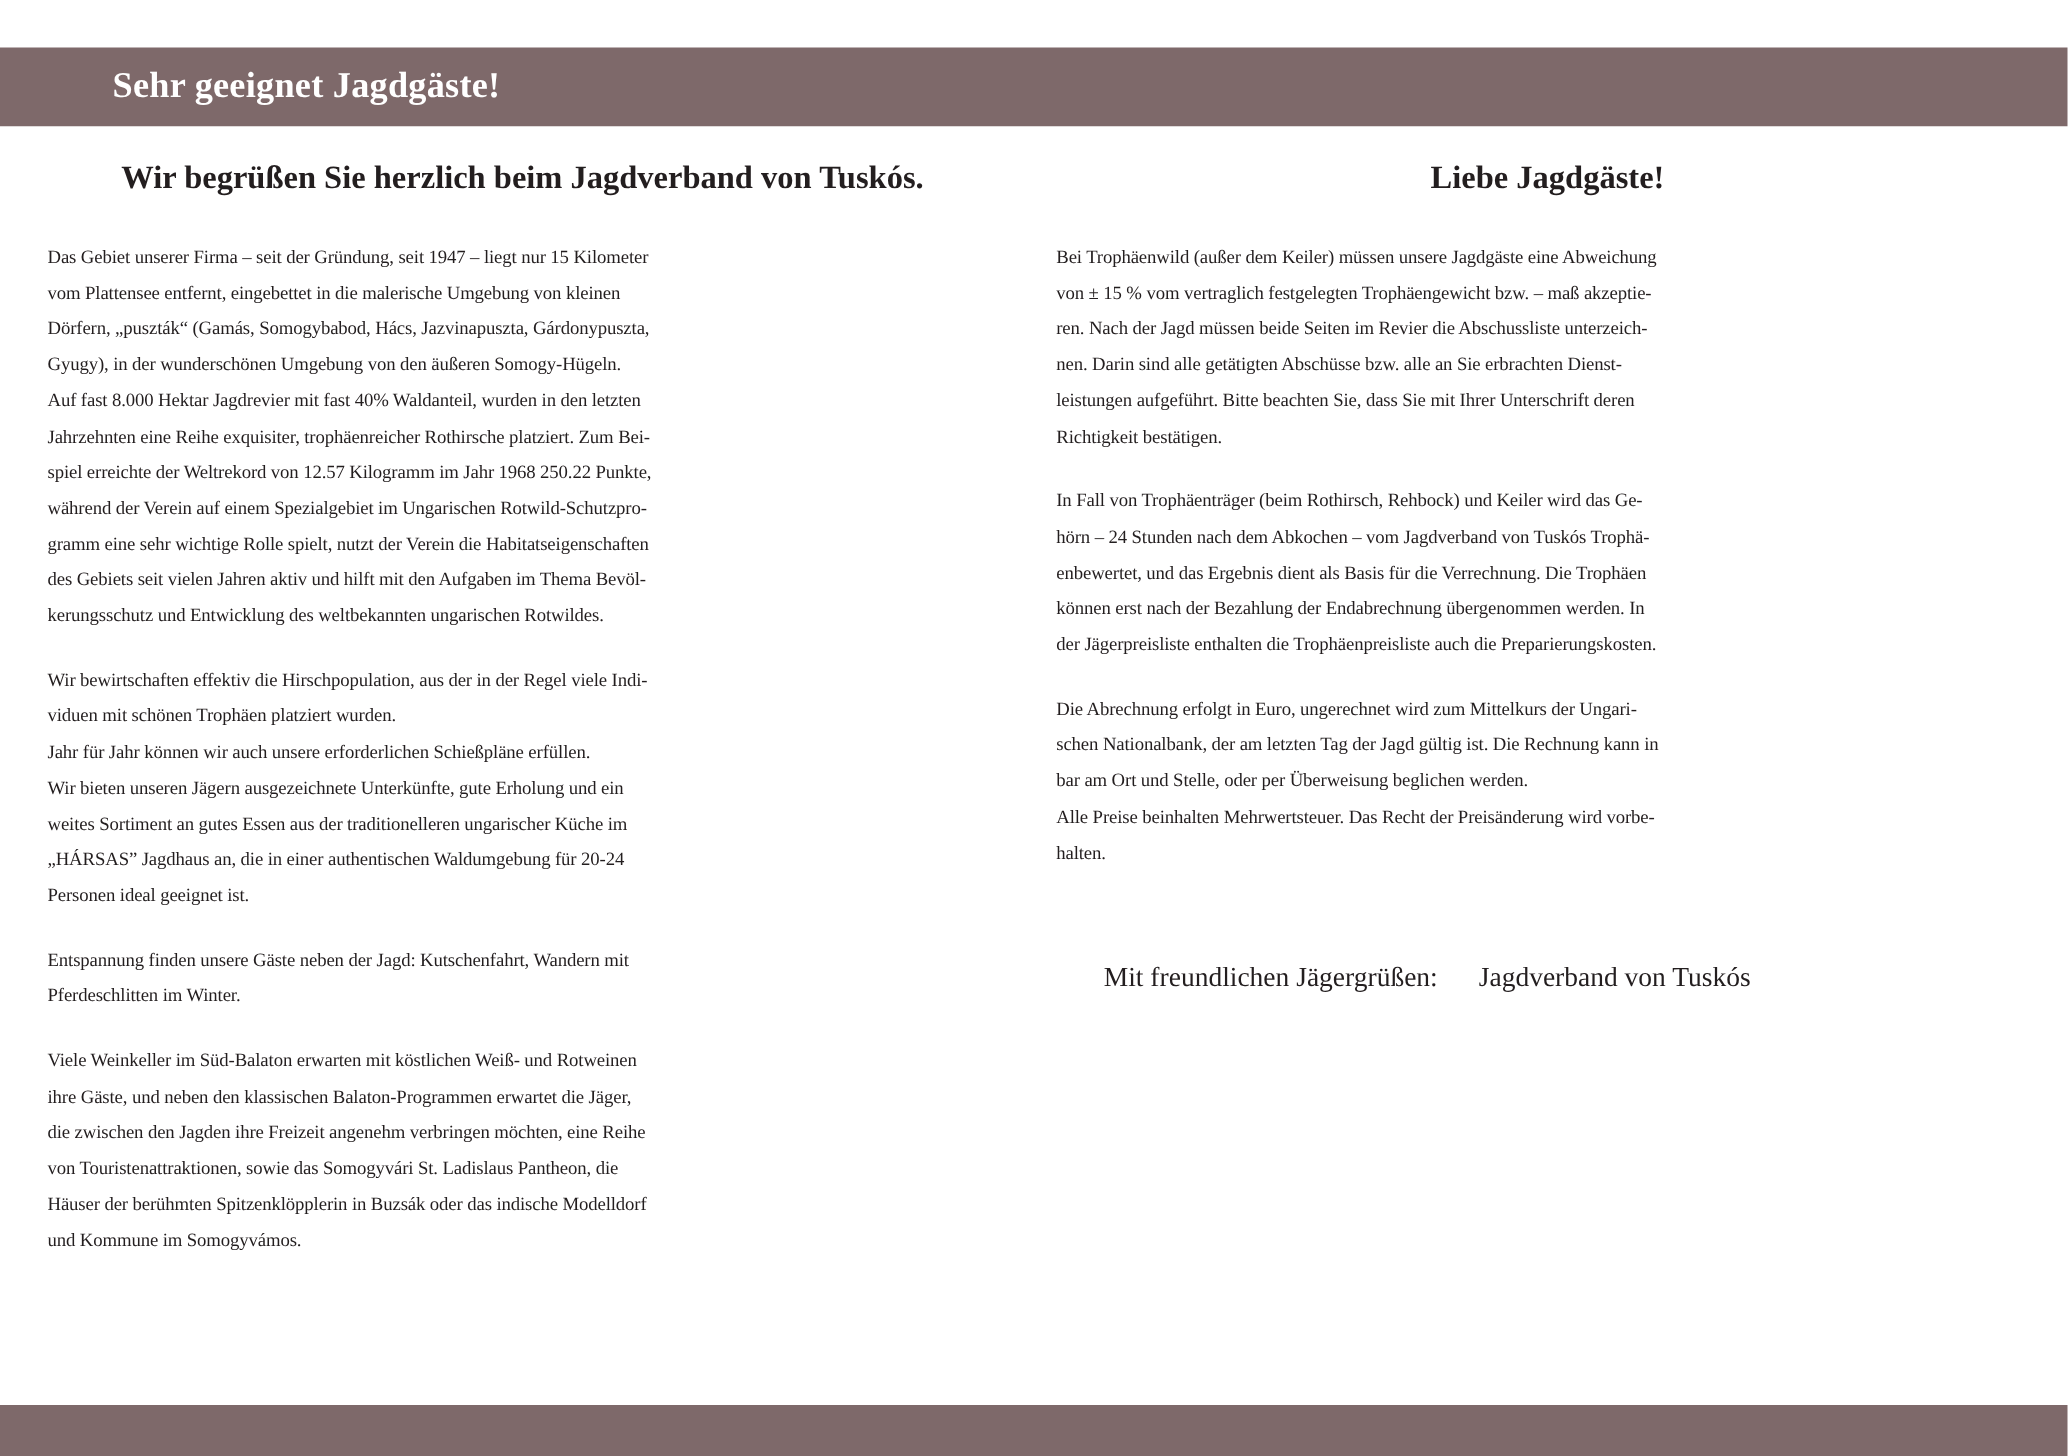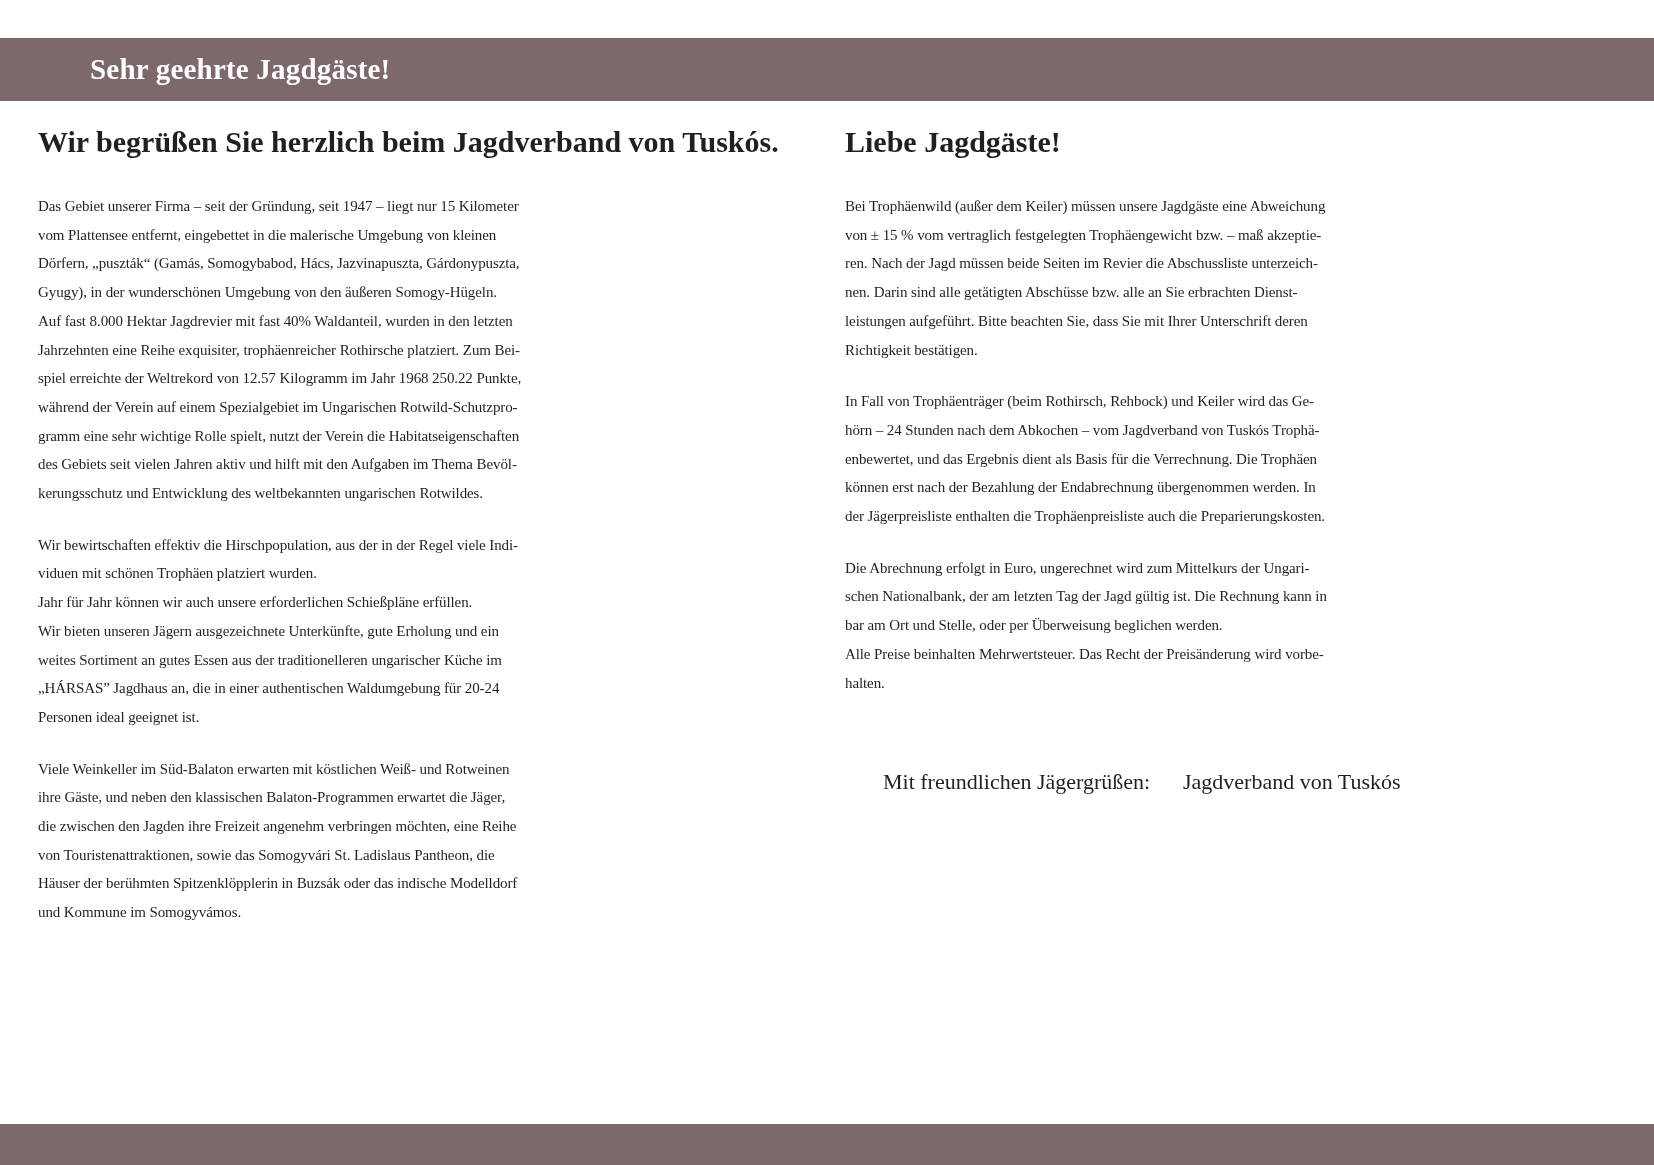--- a/index.html
+++ b/index.html
@@ -23,24 +23,25 @@
     font-size: 29px; font-weight: bold;
     letter-spacing: 0.2px;
     white-space: nowrap;
   }
 
   .col { position: absolute; top: 125px; }
   .col-left  { left: 38px;  width: 760px; }
   .col-right { left: 845px; width: 786px; }
 
   .col-heading {
-    font-size: 30px; font-weight: bold;
+    font-size: 26px; font-weight: bold;
     line-height: 34px;
     margin: 0 0 33px 0;
     white-space: pre;
+    text-align: center;
   }
 
   .body-par {
     font-size: 15px;
     line-height: 28.7px;
     letter-spacing: -0.1px;
     margin: 0 0 23px 0;
     white-space: pre;
   }
 
@@ -52,21 +53,21 @@
   }
   .signature .sig-label { position: absolute; left: 38px;  top: 0; white-space: nowrap; }
   .signature .sig-name  { position: absolute; left: 338px; top: 0; white-space: nowrap; }
 </style>
 </head>
 <body>
 
 <div class="page">
 
   <div class="band band-top">
-    <div class="band-title">Sehr geehrte Jagdgäste!</div>
+    <div class="band-title">Sehr geeignet Jagdgäste!</div>
   </div>
 
   <div class="col col-left">
     <h2 class="col-heading">Wir begrüßen Sie herzlich beim Jagdverband von Tuskós.</h2>
     <p class="body-par">Das Gebiet unserer Firma – seit der Gründung, seit 1947 – liegt nur 15 Kilometer
 vom Plattensee entfernt, eingebettet in die malerische Umgebung von kleinen
 Dörfern, „puszták“ (Gamás, Somogybabod, Hács, Jazvinapuszta, Gárdonypuszta,
 Gyugy), in der wunderschönen Umgebung von den äußeren Somogy-Hügeln.
 Auf fast 8.000 Hektar Jagdrevier mit fast 40% Waldanteil, wurden in den letzten
 Jahrzehnten eine Reihe exquisiter, trophäenreicher Rothirsche platziert. Zum Bei-
@@ -75,20 +76,22 @@
 gramm eine sehr wichtige Rolle spielt, nutzt der Verein die Habitatseigenschaften
 des Gebiets seit vielen Jahren aktiv und hilft mit den Aufgaben im Thema Bevöl-
 kerungsschutz und Entwicklung des weltbekannten ungarischen Rotwildes.</p>
     <p class="body-par">Wir bewirtschaften effektiv die Hirschpopulation, aus der in der Regel viele Indi-
 viduen mit schönen Trophäen platziert wurden.
 Jahr für Jahr können wir auch unsere erforderlichen Schießpläne erfüllen.
 Wir bieten unseren Jägern ausgezeichnete Unterkünfte, gute Erholung und ein
 weites Sortiment an gutes Essen aus der traditionelleren ungarischer Küche im
 „HÁRSAS” Jagdhaus an, die in einer authentischen Waldumgebung für 20-24
 Personen ideal geeignet ist.</p>
+    <p class="body-par">Entspannung finden unsere Gäste neben der Jagd: Kutschenfahrt, Wandern mit
+Pferdeschlitten im Winter.</p>
     <p class="body-par">Viele Weinkeller im Süd-Balaton erwarten mit köstlichen Weiß- und Rotweinen
 ihre Gäste, und neben den klassischen Balaton-Programmen erwartet die Jäger,
 die zwischen den Jagden ihre Freizeit angenehm verbringen möchten, eine Reihe
 von Touristenattraktionen, sowie das Somogyvári St. Ladislaus Pantheon, die
 Häuser der berühmten Spitzenklöpplerin in Buzsák oder das indische Modelldorf
 und Kommune im Somogyvámos.</p>
   </div>
 
   <div class="col col-right">
     <h2 class="col-heading">Liebe Jagdgäste!</h2>

